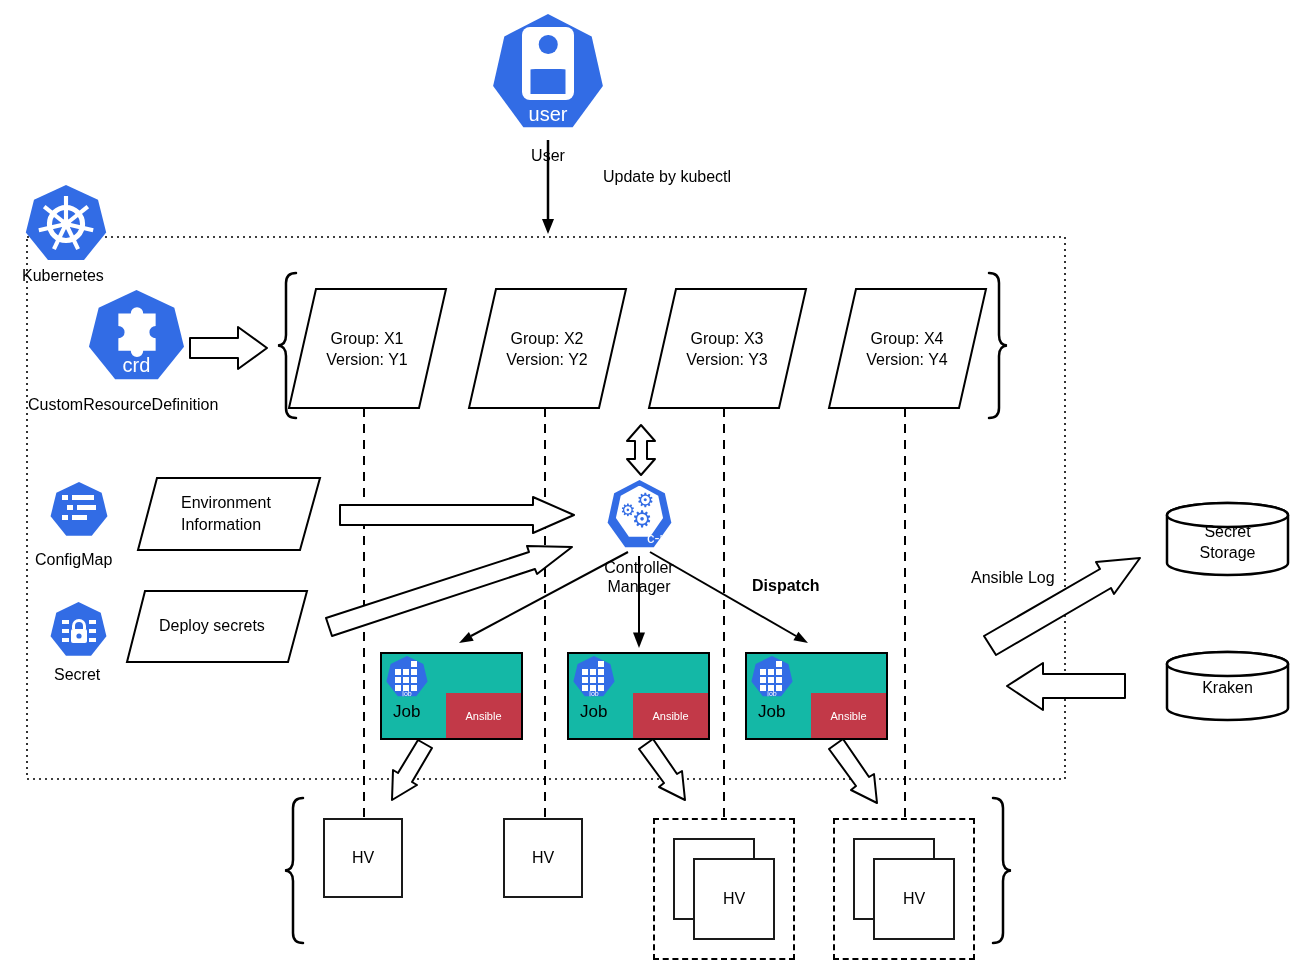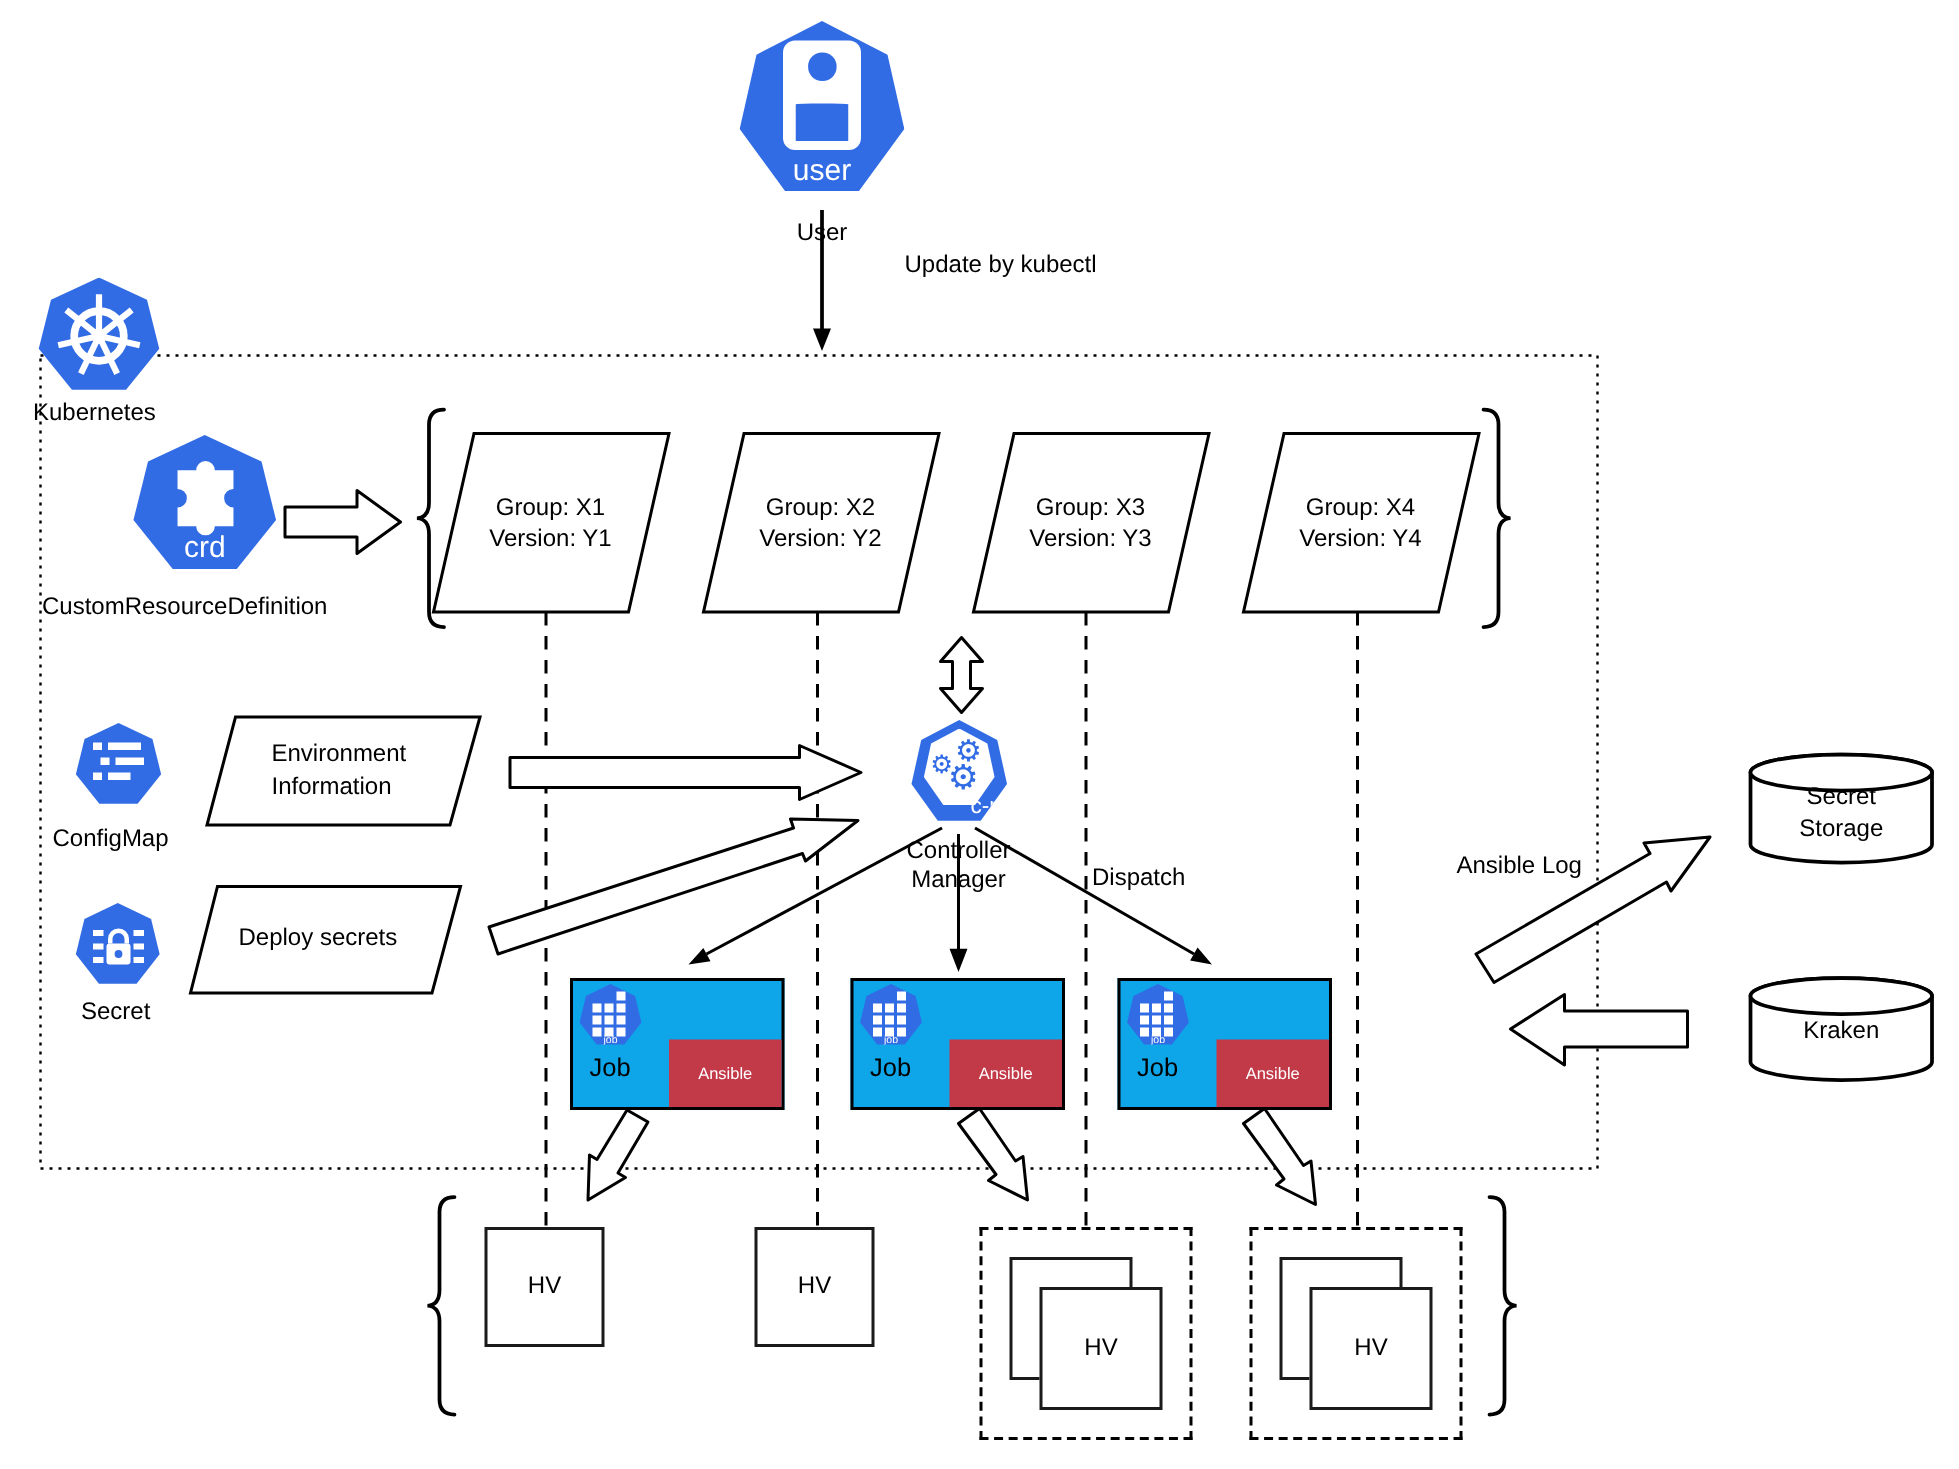--- a/index.html
+++ b/index.html
@@ -19,21 +19,21 @@
   .user-head{position:absolute;left:50%;top:11%;width:36%;aspect-ratio:1/1;transform:translateX(-50%);
              background:var(--blue,#326CE5);border-radius:50%;}
   .user-body{position:absolute;left:50%;bottom:9%;width:68%;height:33%;transform:translateX(-50%);
              background:var(--blue,#326CE5);border-radius:999px 999px 6px 6px / 100% 100% 25% 25%;}
 
   .glyph{position:absolute;left:50%;transform:translateX(-50%);}
   .cm-inner{position:absolute;left:13%;top:8%;width:74%;height:76%;background:#fff;
             clip-path:polygon(50% 0%,89% 19%,99% 61%,72% 96%,28% 96%,1% 61%,11% 19%);}
   .gear{position:absolute;color:var(--blue,#326CE5);line-height:1;font-family:"DejaVu Sans",sans-serif;}
 
-  .jobbox{position:absolute;width:143px;height:88px;background:#0ea5e9;border:2px solid #000;box-sizing:border-box;}
+  .jobbox{position:absolute;width:143px;height:88px;background:#14b8a6;border:2px solid #000;box-sizing:border-box;}
   .job-hepta{left:4px;top:2px;width:42px;height:42px;}
   .job-label{position:absolute;left:11px;top:48px;font-size:17px;}
   .job-badge{position:absolute;right:0;bottom:0;width:75px;height:45px;background:var(--red,#C23948);
              color:#fff;display:flex;align-items:center;justify-content:center;font-size:11px;}
 
   .hvbox{position:absolute;width:80px;height:80px;background:#fff;border:2px solid #1a1a1a;box-sizing:border-box;
          display:flex;align-items:center;justify-content:center;font-size:16px;}
   .hvcluster{position:absolute;width:142px;height:142px;border:2px dashed #000;box-sizing:border-box;}
   .sq{position:absolute;width:82px;height:82px;background:#fff;border:2px solid #1a1a1a;box-sizing:border-box;}
   .sq.front{display:flex;align-items:center;justify-content:center;font-size:16px;}
@@ -203,21 +203,21 @@
       <span class="gear" style="left:10%;top:30%;font-size:17px;">⚙</span>
       <span class="gear" style="left:34%;top:42%;font-size:23px;">⚙</span>
     </div>
     <div class="hepta-label" style="bottom:4px;font-size:15px;text-align:right;">c-m</div>
   </div>
   <div class="lbl ctr" style="left:577px;top:558px;width:124px;line-height:19px;white-space:normal;">
     <div>Controller</div>
       <div>Manager</div>
     </div>
 
-  <div class="lbl" style="left:728px;top:577px;">Dispatch</div>
+  <div class="lbl" style="left:752px;top:577px;font-weight:bold;">Dispatch</div>
 
   <div class="jobbox" style="left:380px;top:652px;">
     <div class="hepta job-hepta">
       <svg class="glyph" style="top:4px;" width="36" height="34" viewBox="0 0 36 34">
         <g fill="#fff">
             <rect x="22" y="1" width="6" height="6"></rect>
           <rect x="6" y="9" width="6" height="6"></rect>
             <rect x="14" y="9" width="6" height="6"></rect>
             <rect x="22" y="9" width="6" height="6"></rect>
           <rect x="6" y="17" width="6" height="6"></rect>

